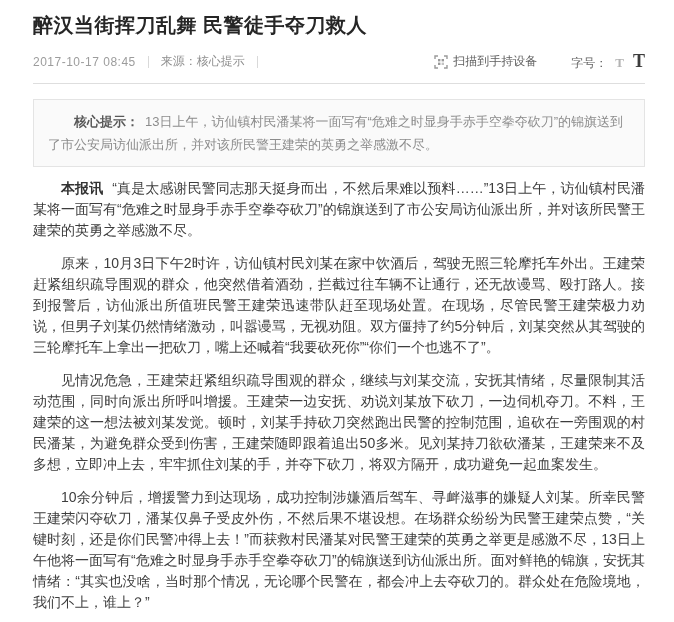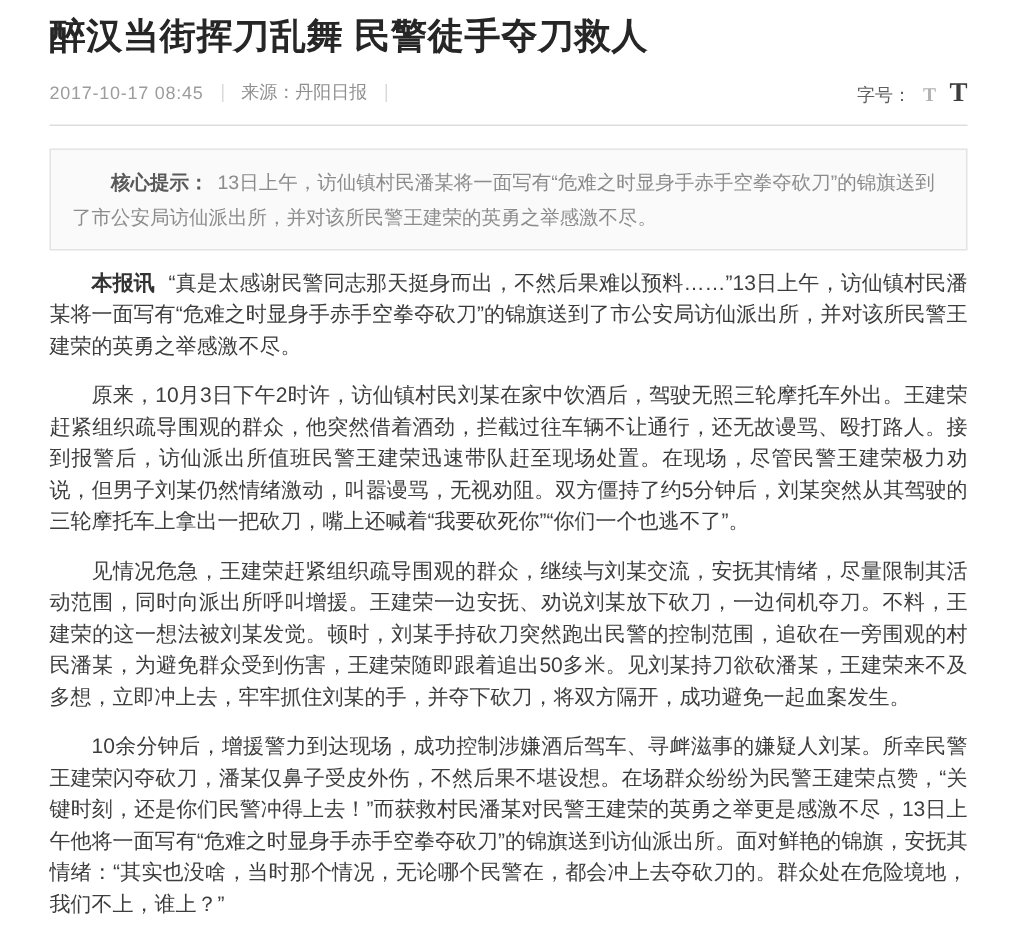--- a/index.html
+++ b/index.html
@@ -1,21 +1,21 @@
 <!DOCTYPE html>
 <html><head>
 <meta charset="utf-8">
 <style>
   * { box-sizing: border-box; margin: 0; padding: 0; }
   html, body { width: 674px; height: 622px; background: #ffffff; overflow: hidden; }
   body { font-family: "Liberation Sans", "DejaVu Sans", sans-serif; }
   .page { width: 674px; height: 622px; padding: 8px 29px 0 33px; background: #fff; }
 
   
-  .title { font-size: 24px; line-height: 30px; font-weight: bold; color: #262626; margin-top: 2px;
+  .title { font-size: 20px; line-height: 30px; font-weight: bold; color: #262626; margin-top: 2px;
            letter-spacing: 0.5px; }
   .meta-row { display: flex; justify-content: space-between; margin-top: 13px;
               font-size: 12px; color: #9c9c9c; height: 17px; }
   .meta-left { display: flex; align-items: center; }
   .meta-left .date { color: #9c9c9c; letter-spacing: 0.5px; }
   .meta-sep { display: inline-block; width: 1px; height: 12px; background: #d9d9d9; margin: 0 12px; }
   .meta-left .source { color: #8f8f8f; }
   .meta-right { display: flex; align-items: center; }
   .scan-btn { display: flex; align-items: center; color: #5f5f5f; cursor: pointer; }
   .scan-btn svg { margin-right: 5px; display: block; }
@@ -43,24 +43,41 @@
 <body>
 
 <div class="page">
 
   <h1 class="title">醉汉当街挥刀乱舞 民警徒手夺刀救人</h1>
 
   <div class="meta-row">
     <div class="meta-left">
       <span class="date">2017-10-17 08:45</span>
       <span class="meta-sep"></span>
-      <span class="source">来源：丹阳日报</span>
+      <span class="source">来源：核心提示</span>
       <span class="meta-sep"></span>
     </div>
     <div class="meta-right">
+      <span class="scan-btn">
+        <svg width="14" height="14" viewBox="0 0 14 14">
+          <g stroke="#9a9a9a" stroke-width="1.4" fill="none">
+            <path d="M1 4 V1 H4"></path>
+            <path d="M10 1 H13 V4"></path>
+            <path d="M13 10 V13 H10"></path>
+            <path d="M4 13 H1 V10"></path>
+          </g>
+          <g fill="#9a9a9a">
+            <rect x="4" y="4" width="2.4" height="2.4"></rect>
+            <rect x="7.6" y="4" width="2.4" height="2.4"></rect>
+            <rect x="4" y="7.6" width="2.4" height="2.4"></rect>
+            <rect x="7.6" y="7.6" width="2.4" height="2.4" fill="#c3c3c3"></rect>
+          </g>
+        </svg>
+        <span>扫描到手持设备</span>
+      </span>
       <span class="fontsize-group">
         <span class="fontsize-label">字号：</span>
         <span class="t-small">T</span>
         <span class="t-large">T</span>
       </span>
     </div>
   </div>
 
   <hr class="header-divider">
 

